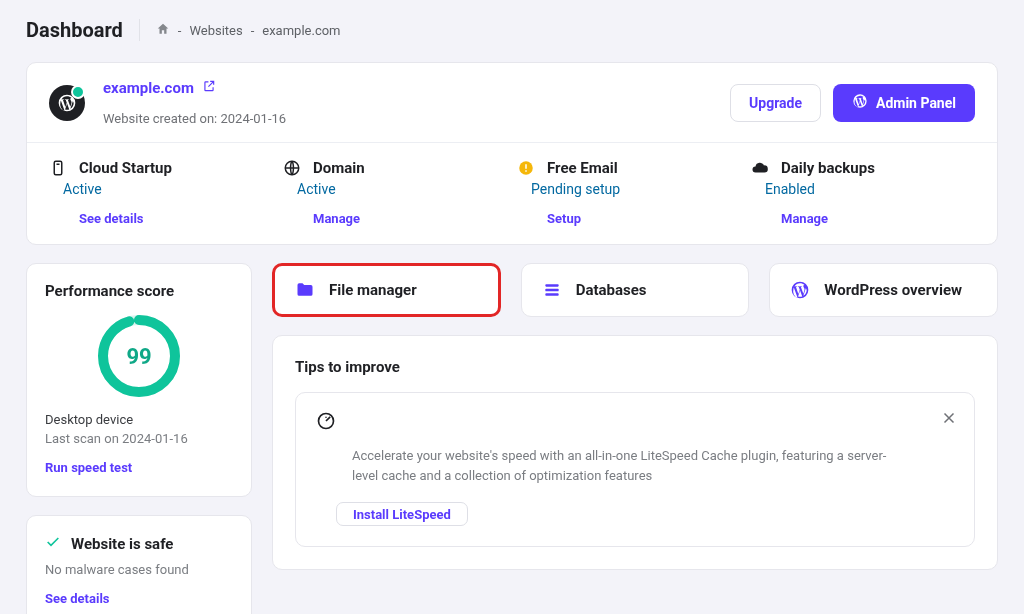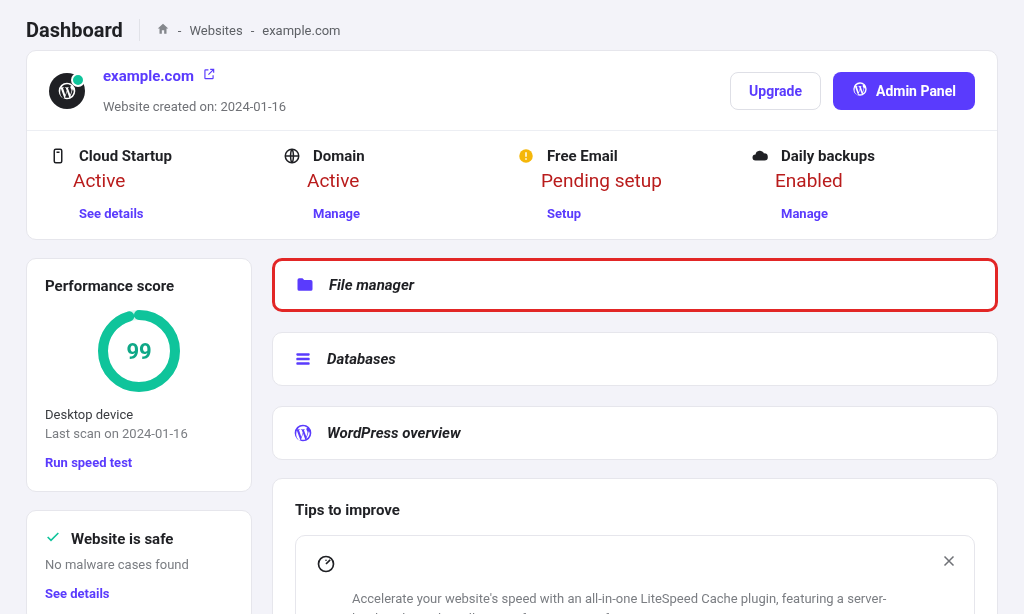--- a/index.html
+++ b/index.html
@@ -5,21 +5,21 @@
   * { box-sizing: border-box; margin: 0; padding: 0; }
   body {
     font-family: -apple-system, BlinkMacSystemFont, "Segoe UI", Roboto, Helvetica, Arial, sans-serif;
     background: #f3f3f9;
     color: #1f2024;
     width: 1024px;
     height: 614px;
     overflow: hidden;
   }
   .page { padding: 18px 26px 0 26px; }
-  .header-row { display: flex; align-items: center; gap: 16px; margin-bottom: 8px; }
+  .header-row { display: flex; align-items: center; gap: 16px; margin-bottom: 20px; }
   .dash-title { font-size: 20px; font-weight: 700; color: #1f2024; }
   .crumb { display: flex; align-items: center; gap: 8px; color: #5e6166; font-size: 13px; }
   .crumb svg { width: 14px; height: 14px; fill: #84878c; }
   .vdiv { width: 1px; height: 22px; background: #e1e2e8; }
 
   .main-card {
     background: #fff;
     border: 1px solid #e6e6ec;
     border-radius: 10px;
   }
@@ -51,21 +51,21 @@
   .btn-primary svg{ width:16px; height:16px; fill:#fff;}
   .btn-row{ display:flex; gap:12px;}
 
   .mc-grid {
     display:grid; grid-template-columns: repeat(4,1fr);
     padding: 16px 22px 18px 22px; gap: 10px;
   }
   .status-item { display:flex; flex-direction:column; gap:4px; }
   .si-head { display:flex; align-items:center; gap:12px; font-weight:700; font-size:15px;}
   .si-head .ico{ width:18px; height:18px; display:flex; align-items:center; justify-content:center;}
-  .si-sub { color:#b91c1c; font-size:19px; margin-left:24px;}
+  .si-sub { color:#0369a1; font-size:14px; margin-left:14px;}
   .si-link { color:#5a3bfd; font-weight:700; font-size:13px; margin-top:10px; margin-left:30px; cursor:pointer;}
 
   .row2 { display:grid; grid-template-columns: 226px 1fr; gap:20px; margin-top:18px;}
   .col-left { display:flex; flex-direction:column; gap:18px;}
   .small-card{
     background:#fff; border:1px solid #e6e6ec; border-radius:10px;
     padding:18px 18px 20px 18px;
   }
   .sc-title{ font-weight:700; font-size:15px; margin-bottom:12px;}
   .gauge-wrap{ display:flex; justify-content:center; margin:4px 0 12px 0;}
@@ -75,21 +75,21 @@
     position:absolute; inset:0; display:flex; align-items:center; justify-content:center;
     font-size:22px; font-weight:700; color:#0fa887;
   }
   .muted{ color:#7a7d82; font-size:13px;}
   .link{ color:#5a3bfd; font-weight:700; font-size:13px; cursor:pointer; margin-top:14px; display:inline-block;}
 
   .safe-row{ display:flex; align-items:center; gap:10px; font-weight:700; font-size:15px;}
   .safe-row svg{ width:16px; height:16px; stroke:#0fc49b; fill:none; stroke-width:2.4;}
 
   .col-right{ display:flex; flex-direction:column; gap:18px;}
-  .tool-row{ display:grid; grid-template-columns: repeat(1,1fr); gap:20px;font-style:italic;}
+  .tool-row{ display:grid; grid-template-columns: repeat(3,1fr); gap:20px;}
   .tool-card{
     background:#fff; border:1px solid #e6e6ec; border-radius:10px;
     height:54px; display:flex; align-items:center; gap:14px; padding:0 20px;
     font-weight:700; font-size:15px; cursor:pointer;
   }
   .tool-card.highlight{ border:3px solid #e22626; }
   .tool-card .ico{ width:20px; height:20px;}
 
   .tips-card{
     background:#fff; border:1px solid #e6e6ec; border-radius:10px;

